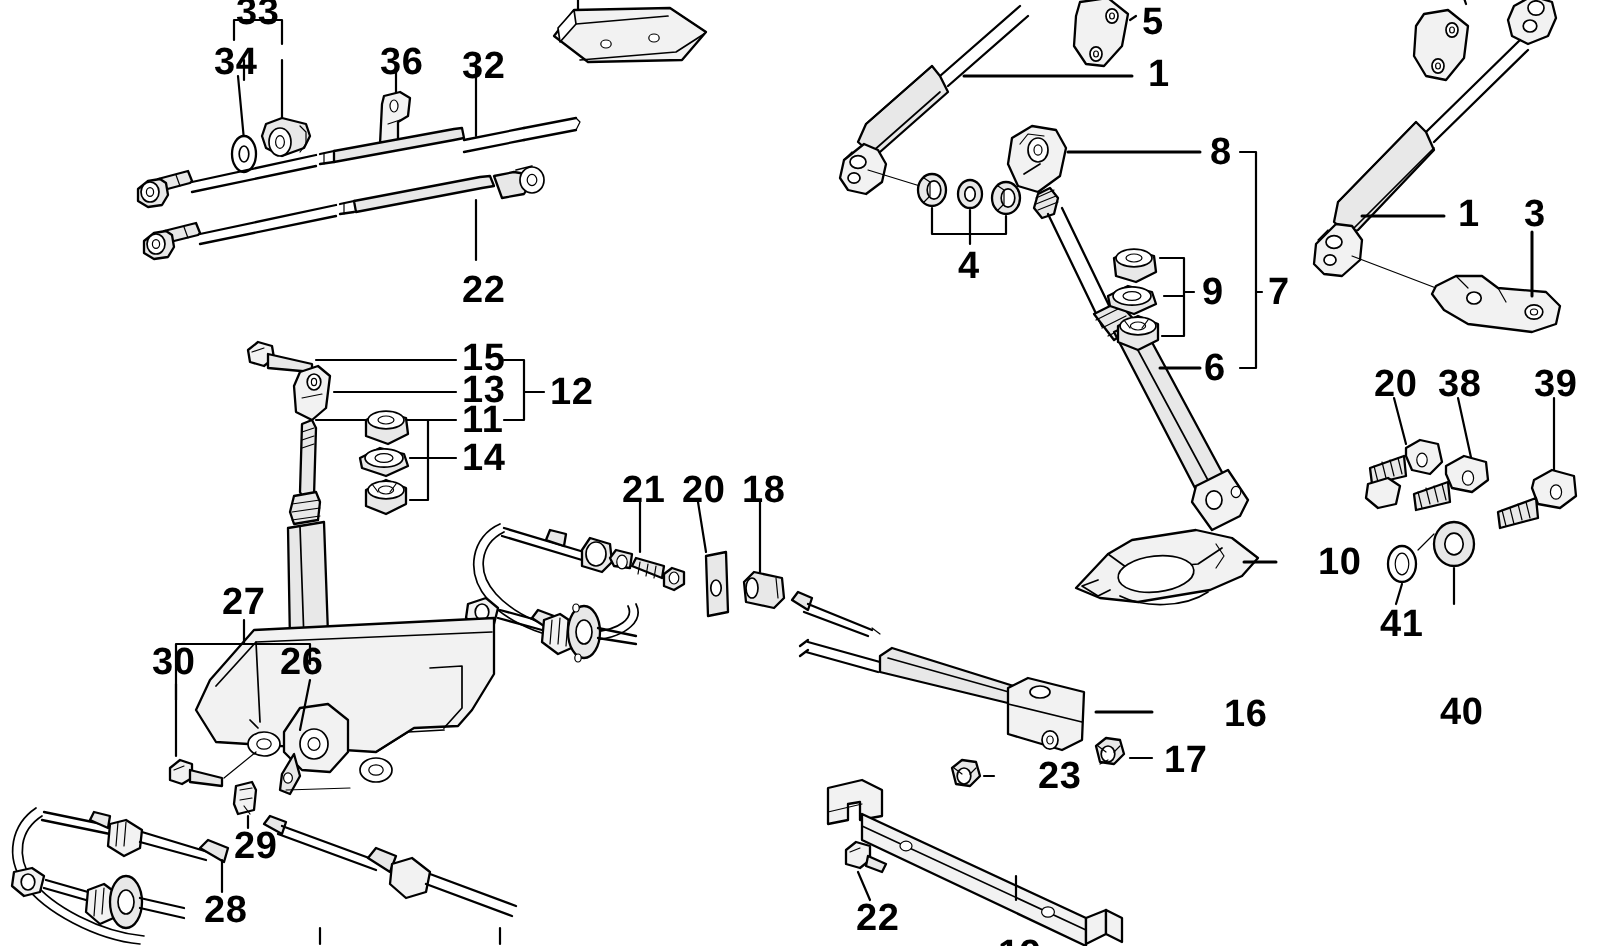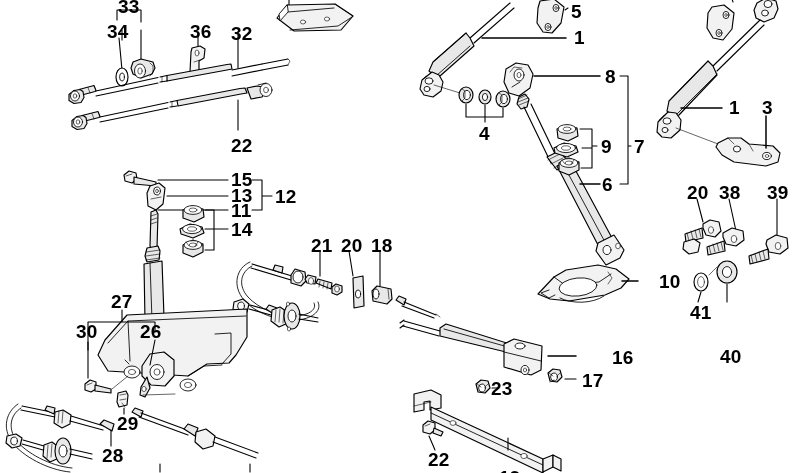--- a/index.html
+++ b/index.html
@@ -601,21 +601,21 @@
 
   <div class="callout cl-lg" style="left:643px; top:272px;margin-left:16px;">10</div>
   <div class="callout cl-lg" style="left:690px; top:303px;">41</div>
   <div class="callout cl-lg" style="left:720px; top:303px;margin-top:44px;">40</div>
 
   <div class="callout cl-lg" style="left:111px; top:292px;">27</div>
   <div class="callout cl-lg" style="left:76px; top:322px;text-align:right;">30</div>
   <div class="callout cl-lg" style="left:140px; top:322px;">26</div>
 
   <div class="callout cl-lg" style="left:612px; top:348px;">16</div>
-  <div class="callout cl-lg" style="left:491px; top:379px;">23</div>
+  <div class="callout cl-lg" style="left:519px; top:379px;">23</div>
   <div class="callout cl-lg" style="left:582px; top:371px;">17</div>
 
   <div class="callout cl-lg" style="left:117px; top:414px;">29</div>
   <div class="callout cl-lg" style="left:102px; top:446px;">28</div>
   <div class="callout cl-lg" style="left:428px; top:450px;">22</div>
   <div class="callout cl-lg" style="left:499px; top:468px;">19</div>
 
 </div>
 
 </body></html>

